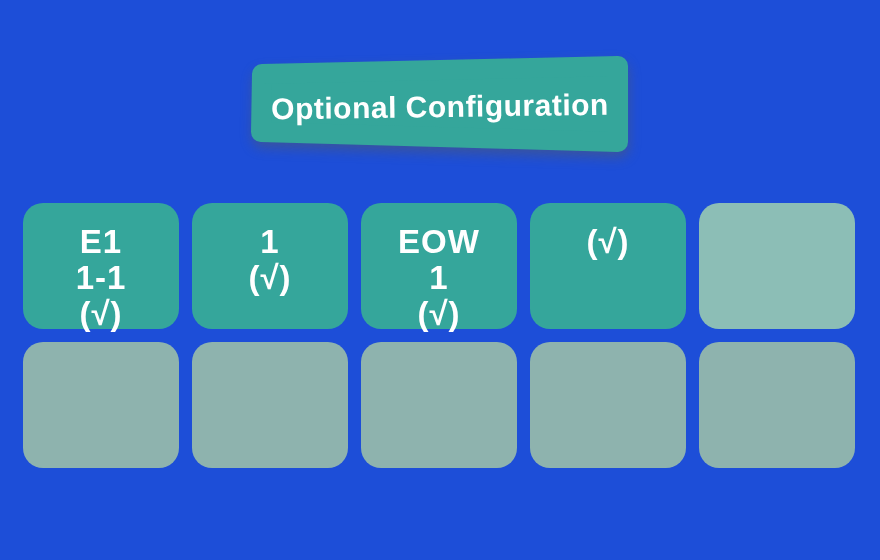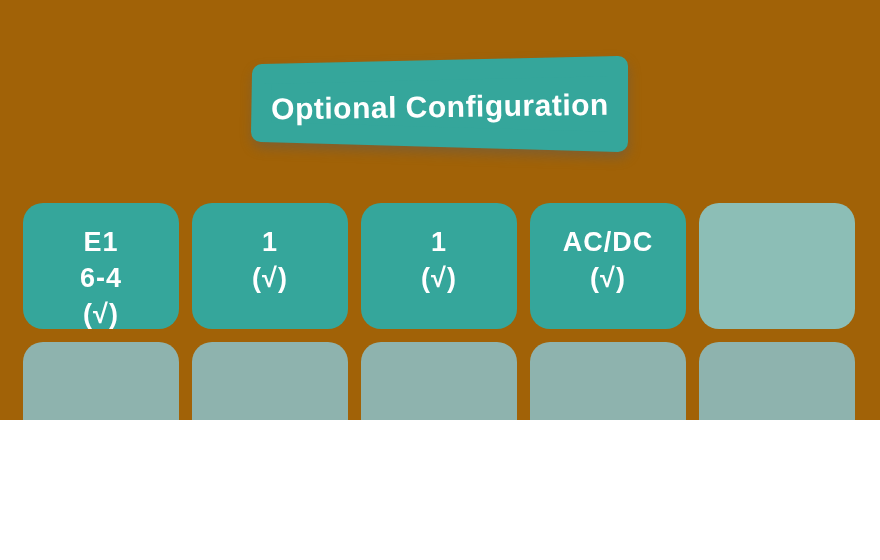--- a/index.html
+++ b/index.html
@@ -4,22 +4,22 @@
 <style>
   html, body {
     margin: 0;
     padding: 0;
     background: #ffffff;
     font-family: "Liberation Sans", sans-serif;
   }
   .stage {
     position: relative;
     width: 880px;
-    height: 420px;
-    background: #a16207;
+    height: 560px;
+    background: #1d4ed8;
     overflow: hidden;
   }
 
   
   .banner-wrap {
     position: absolute;
     left: 230px;
     top: 40px;
     width: 420px;
     height: 130px;
@@ -75,21 +75,21 @@
     box-sizing: border-box;
     padding-top: 21px;
     text-align: center;
     overflow: visible;
   }
   .box.teal  { background: var(--teal, #35A69B); }
   .box.light { background: var(--light-teal, #8CBEB6); }
   .box.sage  { background: var(--sage, #8EB3AE); }
   .box-line {
     color: var(--text, #ffffff);
-    font-size: 27px;
+    font-size: 33px;
     font-weight: 700;
     line-height: 36px;
     letter-spacing: 1px;
     white-space: nowrap;
   }
 </style>
 </head>
 <body>
 
 <div class="stage">
@@ -99,33 +99,33 @@
       <polygon class="banner-shape" points="32,34 388,26 388,102 31,92"></polygon>
     </svg>
     <div class="banner-text">Optional Configuration</div>
   </div>
 
   <div class="grid">
 
     <div class="row">
       <div class="box teal">
         <div class="box-line">E1</div>
-        <div class="box-line">6-4</div>
+        <div class="box-line">1-1</div>
         <div class="box-line">(√)</div>
       </div>
       <div class="box teal">
         <div class="box-line">1</div>
         <div class="box-line">(√)</div>
       </div>
       <div class="box teal">
+        <div class="box-line">EOW</div>
         <div class="box-line">1</div>
         <div class="box-line">(√)</div>
       </div>
       <div class="box teal">
-        <div class="box-line">AC/DC</div>
         <div class="box-line">(√)</div>
       </div>
       <div class="box light"></div>
     </div>
 
     <div class="row">
       <div class="box sage"></div>
       <div class="box sage"></div>
       <div class="box sage"></div>
       <div class="box sage"></div>

